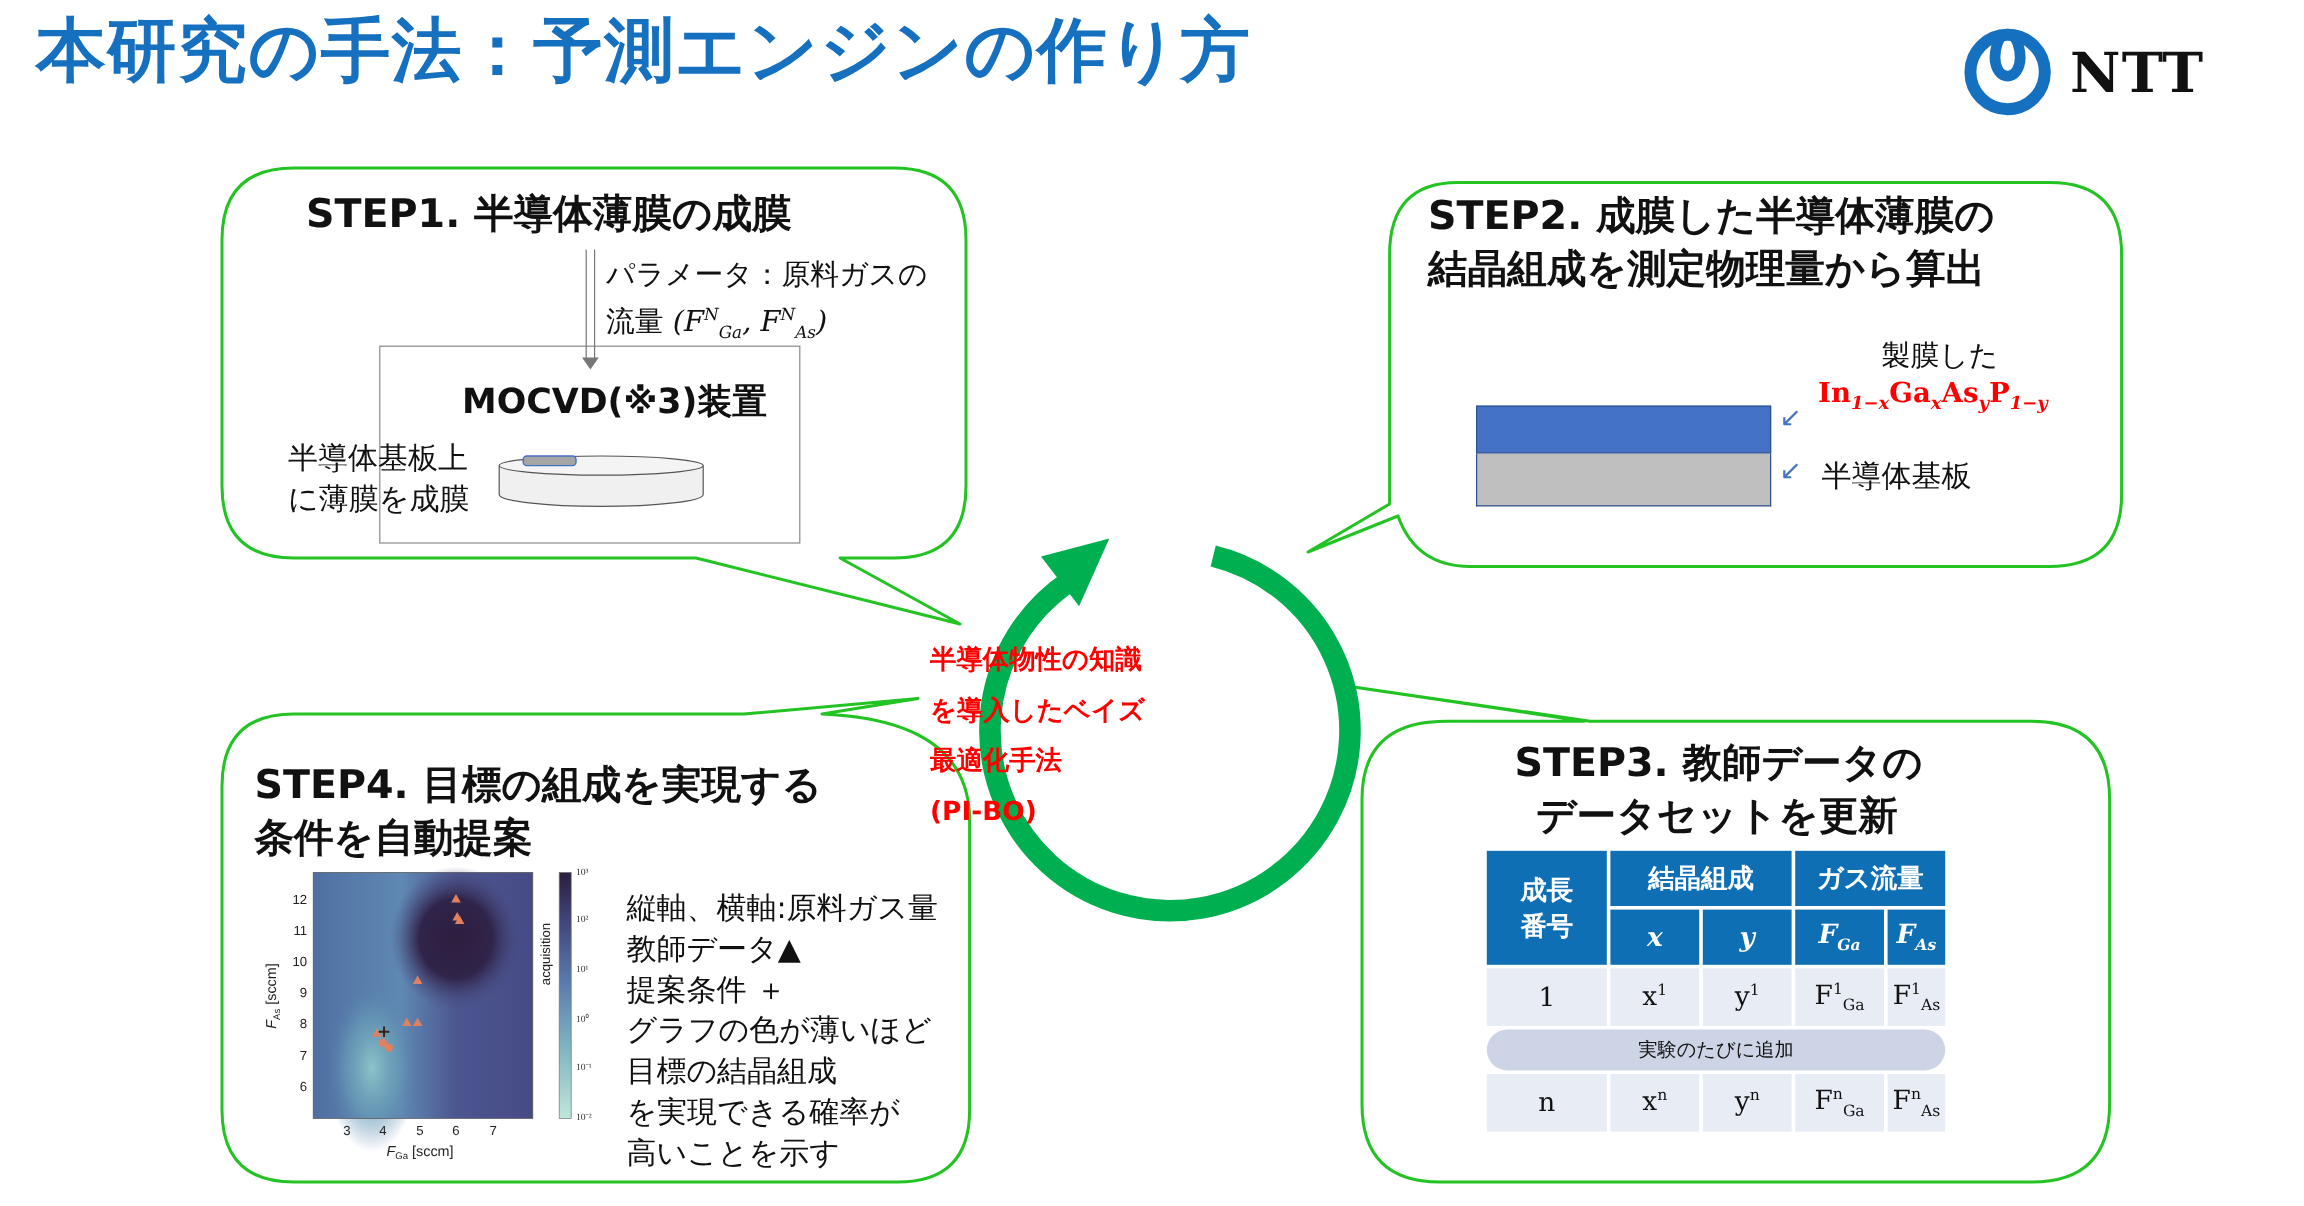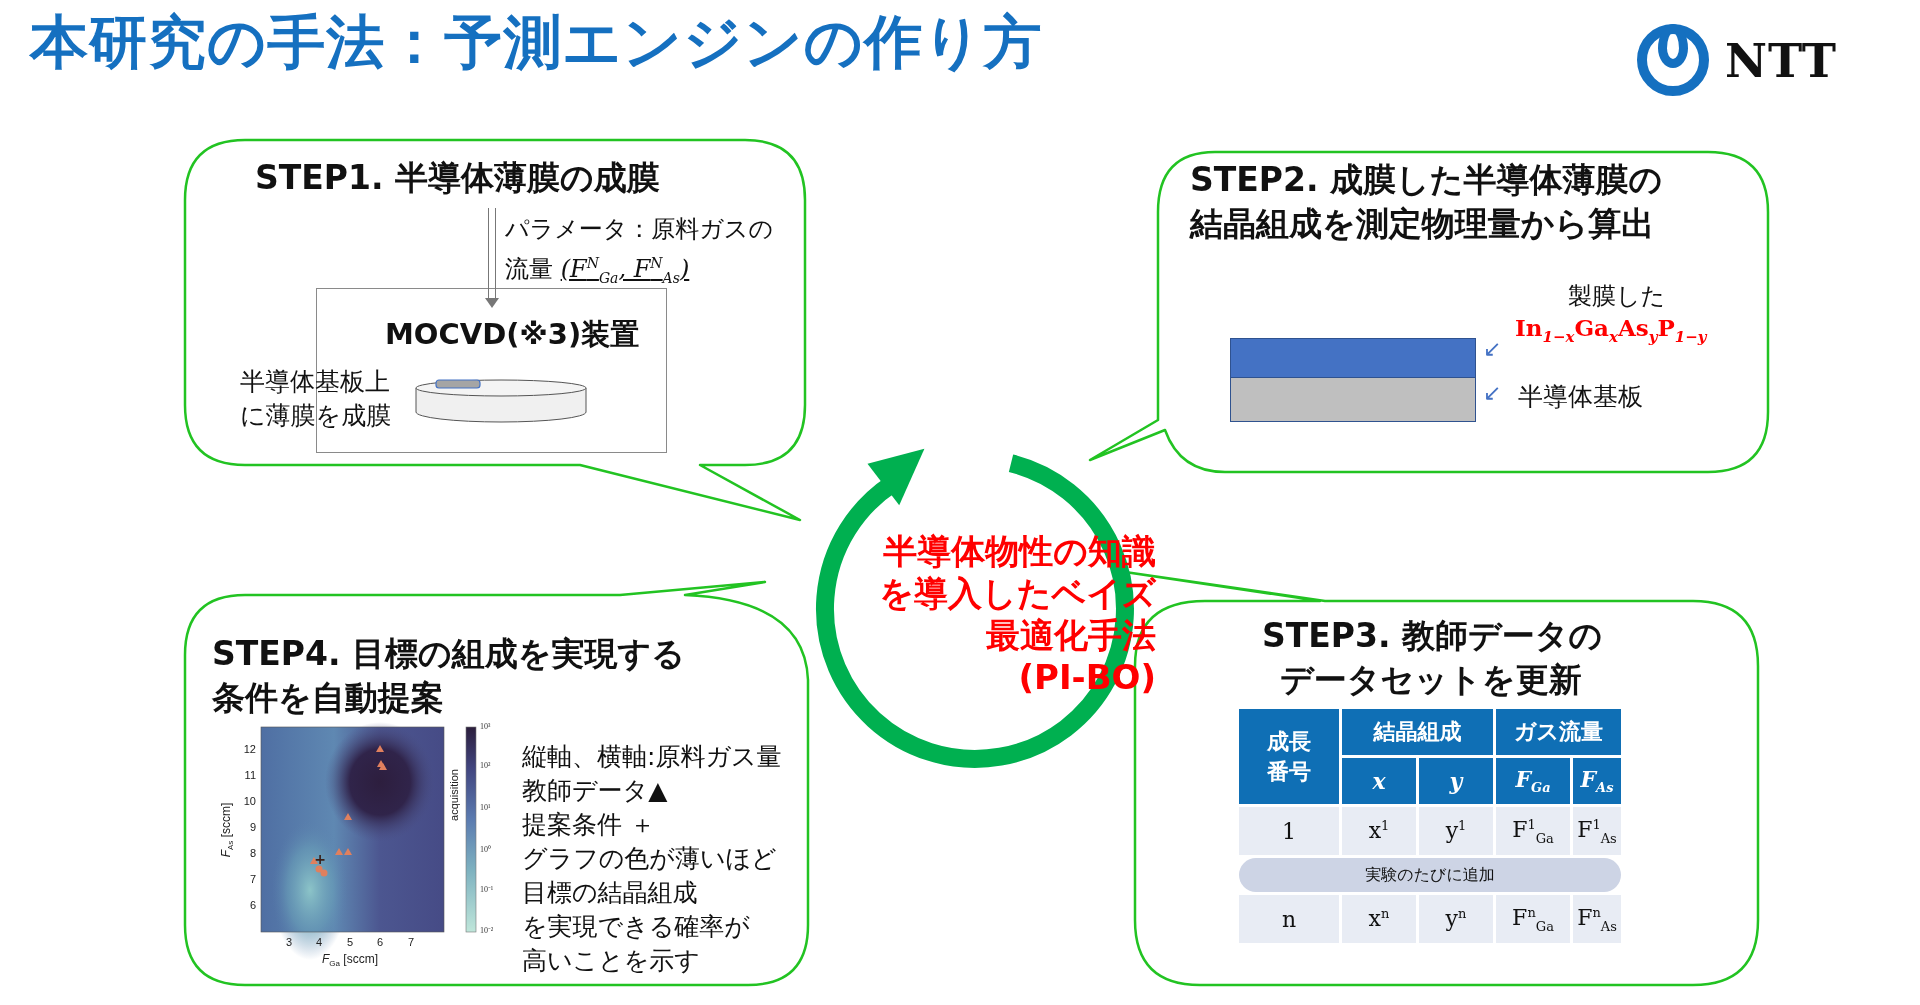--- a/index.html
+++ b/index.html
@@ -12,41 +12,41 @@
   .logo .ring { position: absolute; left: 12px; top: 6px; width: 72px; height: 72px; border: 10px solid #1570c0; border-radius: 50%; }
   .logo .drop { position: absolute; left: 33px; top: 6px; width: 30px; height: 44px; border: 9px solid #1570c0; border-radius: 50% 50% 50% 50% / 55% 55% 45% 45%; }
   .logo .ntt { position: absolute; left: 100px; top: 16px; font-family: "DejaVu Serif", "Liberation Serif", serif; font-weight: bold; font-size: 46px; color: #111; letter-spacing: 1px; }
 
   .bubbles { position: absolute; left: 0; top: 0; width: 1920px; height: 1005px; pointer-events: none; }
 
   .step-title { position: absolute; font-weight: bold; font-size: 33px; color: #111; line-height: 48px; white-space: nowrap; text-align: right; }
 
   
   .s1-param { position: absolute; left: 505px; top: 212px; font-size: 24px; line-height: 34px; color: #111; }
-  .s1-param i { font-family: "DejaVu Serif", "Liberation Serif", serif; text-decoration: underline; }
+  .s1-param i { font-family: "DejaVu Serif", "Liberation Serif", serif; }
   .s1-param sub, .s1-param sup { font-size: 14px; }
   .s1-box { position: absolute; left: 316px; top: 288px; width: 351px; height: 165px; border: 1.5px solid #8a8a8a; background: #fff; }
   .s1-arrowline { position: absolute; left: 488px; top: 208px; width: 8px; height: 94px; border-left: 1.5px solid #777; border-right: 1.5px solid #777; }
   .s1-arrowhead { position: absolute; left: 485px; top: 298px; width: 0; height: 0; border-left: 7px solid transparent; border-right: 7px solid transparent; border-top: 10px solid #777; }
   .s1-mocvd { position: absolute; left: 385px; top: 315px; font-size: 29px; color: #111; white-space: nowrap; font-weight: bold; }
   .s1-substrate-label { position: absolute; left: 240px; top: 365px; font-size: 25px; line-height: 34px; color: #111; white-space: nowrap; }
   .s1-disk { position: absolute; left: 414px; top: 378px; width: 175px; height: 48px; }
 
   
   .s2-film { position: absolute; left: 1230px; top: 338px; width: 246px; height: 40px; background: #4472c4; border: 1.5px solid #2f528f; }
   .s2-sub { position: absolute; left: 1230px; top: 378px; width: 246px; height: 44px; background: #bfbfbf; border: 1.5px solid #2f528f; border-top: none; }
   .s2-made { position: absolute; left: 1568px; top: 280px; font-size: 24px; color: #111; }
   .s2-formula { position: absolute; left: 1515px; top: 314px; font-family: "DejaVu Serif", "Liberation Serif", serif; font-weight: bold; font-size: 23px; color: #ff0000; white-space: nowrap; }
   .s2-formula sub { font-size: 15px; font-style: italic; }
   .s2-subs-label { position: absolute; left: 1518px; top: 380px; font-size: 25px; color: #111; }
   .s2-arrow { position: absolute; font-size: 22px; color: #4472c4; }
 
   
   .center-ring { position: absolute; left: 788px; top: 428px; width: 350px; height: 350px; }
-  .center-text { position: absolute; left: 826px; top: 530px; width: 330px; text-align: right; font-weight: bold; font-size: 34px; line-height: 42px; color: #ff0000; }
+  .center-text { position: absolute; left: 775px; top: 530px; width: 330px; text-align: left; font-weight: bold; font-size: 22px; line-height: 42px; color: #ff0000; }
 
   
   .s3-table { position: absolute; left: 1236px; top: 706px; border-collapse: separate; border-spacing: 3px; font-size: 22px; }
   .s3-table th { background: #0f6fb5; color: #fff; font-weight: bold; height: 46px; text-align: center; }
   .s3-table td { background: #e8ecf4; text-align: center; height: 48px; font-family: "DejaVu Serif", "Liberation Serif", serif; font-size: 22px; }
   .s3-table td.num { font-style: normal; }
   .s3-table td.add { background: #cdd4e5; font-family: "DejaVu Sans", "Liberation Sans", sans-serif; font-style: normal; font-size: 16px; height: 34px; border-radius: 23px; }
   .s3-table th.math { font-family: "DejaVu Serif", "Liberation Serif", serif; font-style: italic; }
   .s3-table sub, .s3-table sup { font-size: 13px; }
   .c1 { width: 100px; } .c2 { width: 74px; } .c3 { width: 74px; } .c4 { width: 74px; } .c5 { width: 48px; }

